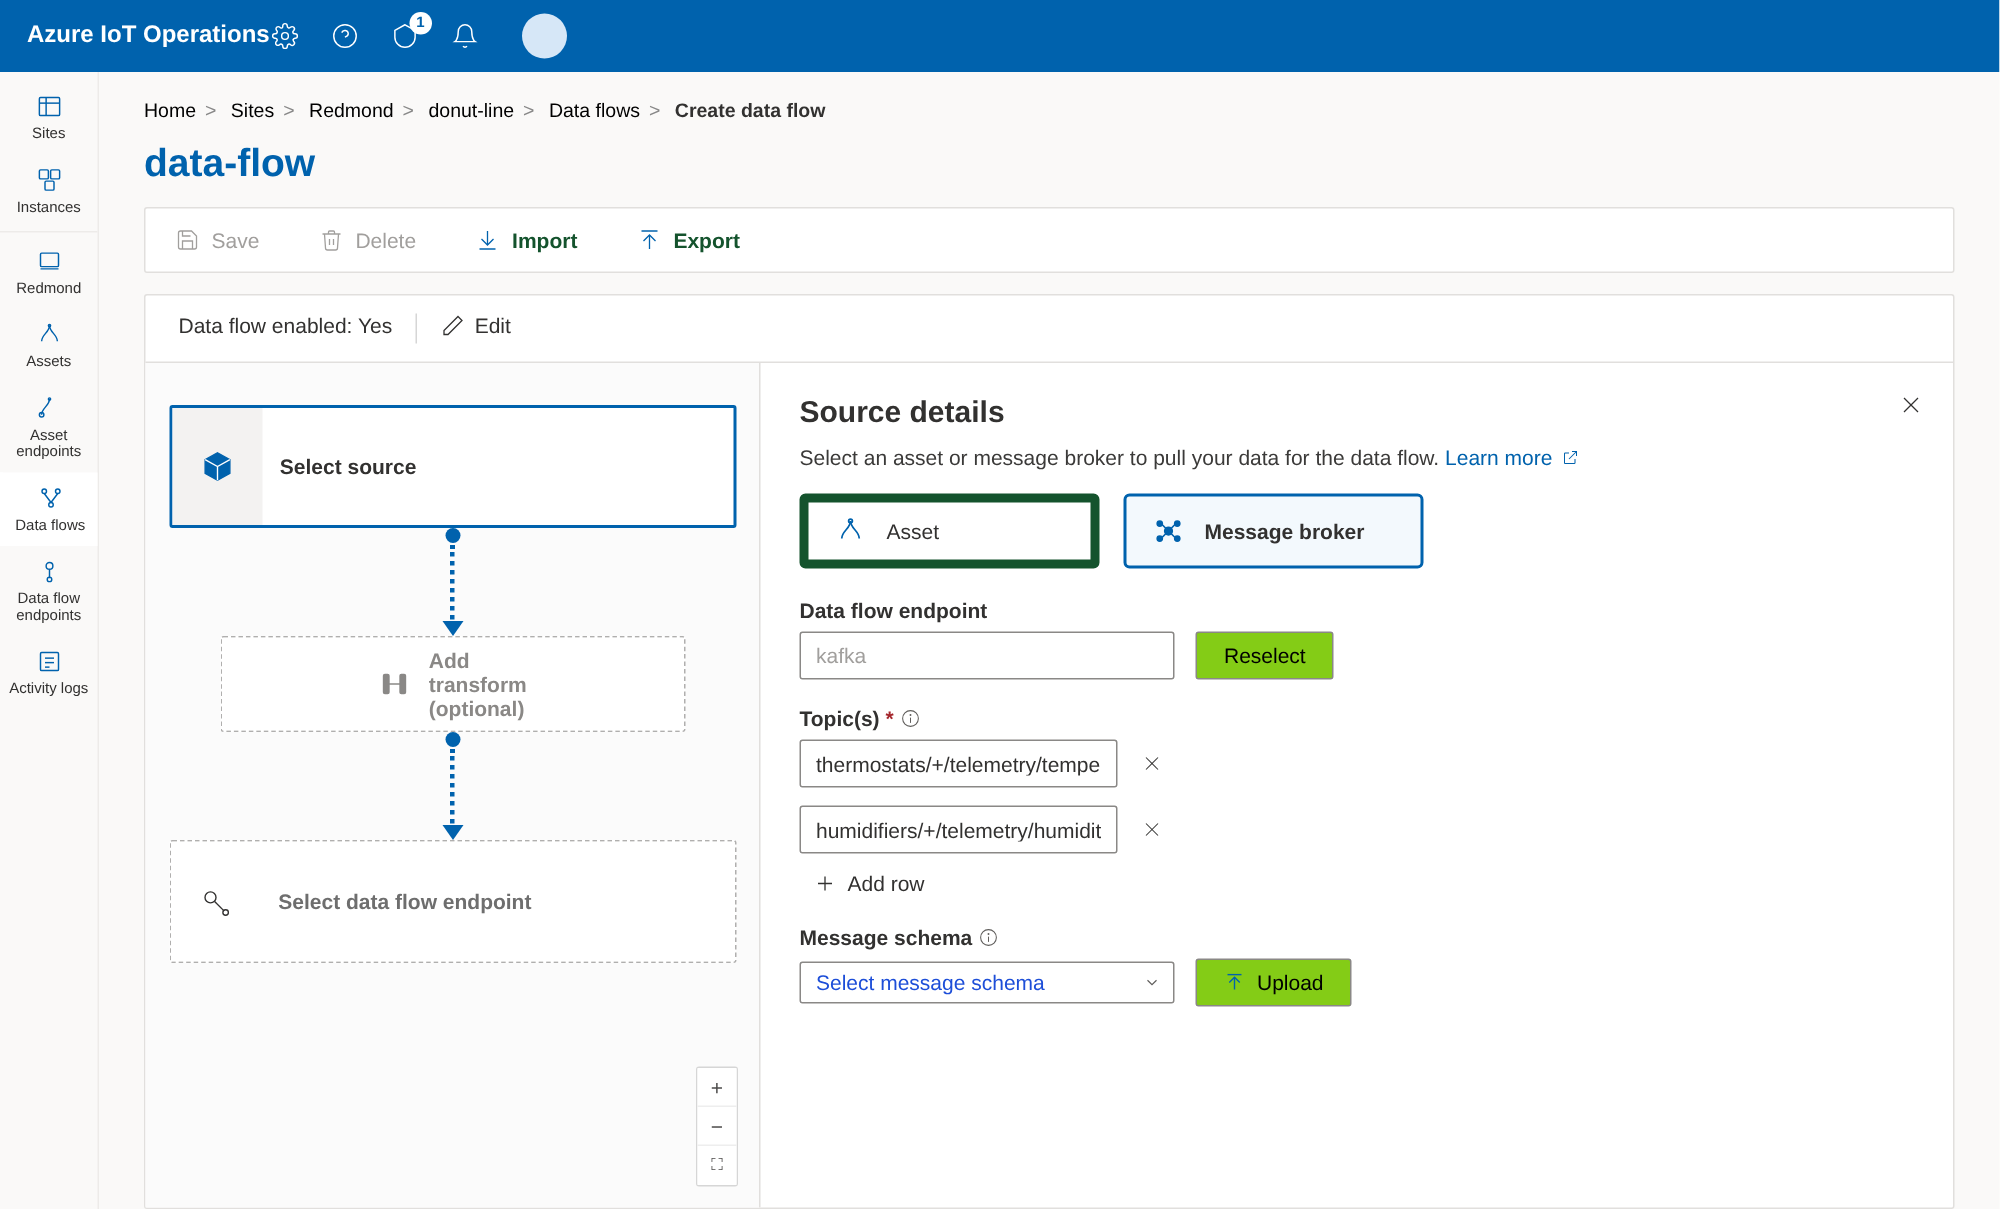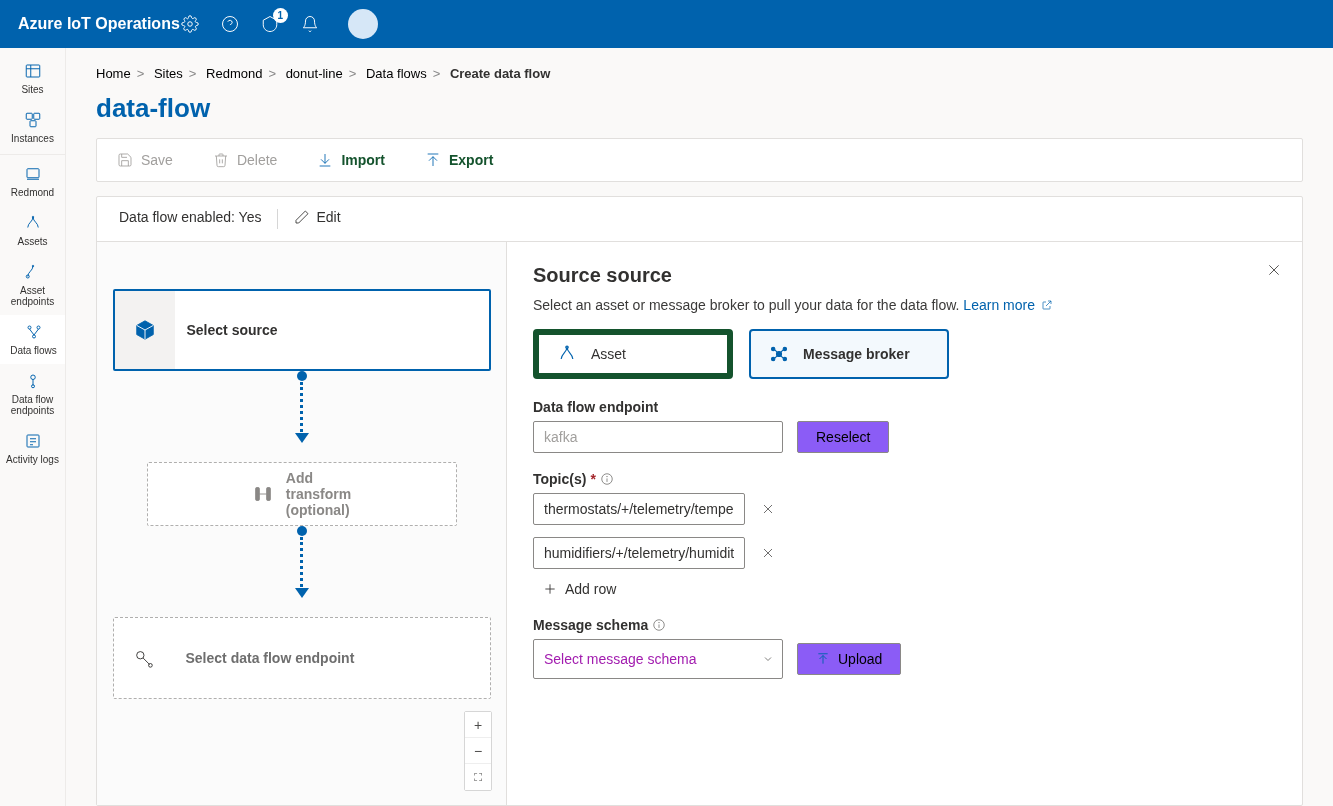--- a/index.html
+++ b/index.html
@@ -133,21 +133,20 @@
     border-right: 1px solid #e1dfdd;
   }
   .node {
     width: 378px;
     height: 82px;
     background: #fff;
     border-radius: 2px;
     display: flex;
     align-items: center;
     cursor: pointer;
-    margin-top: 19px;
   }
   .node .iconbox {
     width: 60px;
     display: flex;
     justify-content: center;
     align-items: center;
   }
   .node .iconbox svg { width: 22px; height: 22px; }
   .node .label { font-weight: 600; color: #323130; flex:1; text-align:left; padding-left:12px;}
   .node.selected {
@@ -249,40 +248,40 @@
     color: #323130;
     background: #fff;
   }
   .text-input::placeholder { color: #a19f9d; }
   .text-input.w250 { width: 250px; }
   .text-input.w210 { width: 212px; }
   .btn {
     height: 32px;
     padding: 0 18px;
     border: 1px solid #8a8886;
-    background: #8b5cf6;
+    background: #84cc16;
     border-radius: 2px;
     font-size: 14px;
     cursor: pointer;
     display:flex; align-items:center; gap:8px;
   }
   .btn svg { width:14px; height:14px; stroke:#0062ad; fill:none; stroke-width:1.6;}
   .btn.primary { background: #0062ad; color: #fff; border-color: #0062ad; font-weight:600;}
   .topic-row { display:flex; align-items:center; gap:14px; margin-bottom:12px;}
   .remove-x { width:18px; height:18px; cursor:pointer; display:flex; align-items:center; justify-content:center;}
   .remove-x svg { width:12px; height:12px; stroke:#323130; stroke-width:1.4;}
   .add-row { display:flex; align-items:center; gap:8px; color:#323130; cursor:pointer; margin: 4px 0 20px 10px; font-size:14px;}
   .add-row svg { width:14px; height:14px; stroke:#323130; stroke-width:1.5; fill:none;}
   .select-box {
-    width: 250px; height:40px;
+    width: 250px; height:28px;
     border: 1px solid #8a8886;
     border-radius:2px;
     display:flex; align-items:center; justify-content:space-between;
     padding: 0 8px 0 10px;
-    color:#a21caf;
+    color:#1d4ed8;
     font-size:14px;
     cursor:pointer;
     background:#fff;
   }
   .select-box svg { width:12px; height:12px; stroke:#605e5c; fill:none; stroke-width:1.6;}
   .footer-btns { display:flex; gap:14px; margin-top: 30px;}
 </style>
 </head>
 <body>
 
@@ -501,21 +500,21 @@
           </div>
         </div>
 
         <div class="panel">
           <span class="close-x">
             <svg viewBox="0 0 24 24">
                 <line x1="4" y1="4" x2="20" y2="20"></line>
                 <line x1="20" y1="4" x2="4" y2="20"></line>
               </svg>
           </span>
-          <h2>Source source</h2>
+          <h2>Source details</h2>
           <p class="panel-desc">
             <span>Select an asset or message broker to pull your data for the data flow.</span>
             <a class="learn-more">
               <span>Learn more</span>
               <svg viewBox="0 0 24 24">
                   <path d="M14 4h6v6"></path>
                   <path d="M20 4 L10 14"></path>
                   <path d="M18 14v5a1 1 0 0 1-1 1H5a1 1 0 0 1-1-1V7a1 1 0 0 1 1-1h5"></path>
                 </svg>
             </a>

